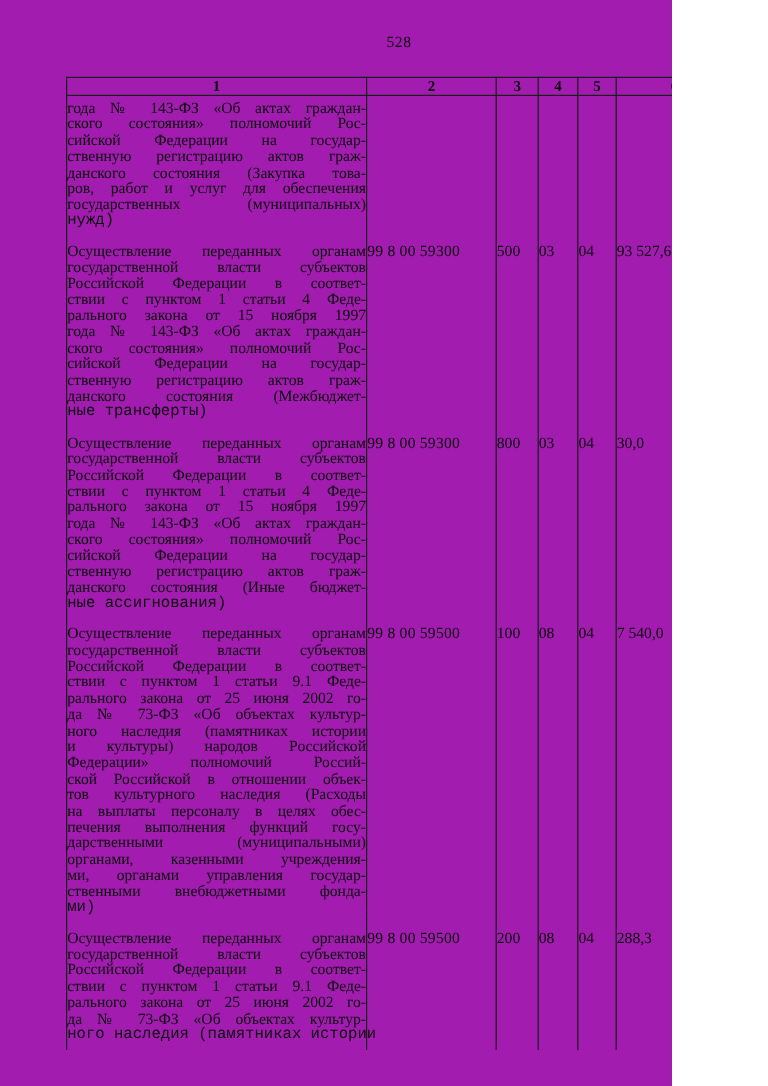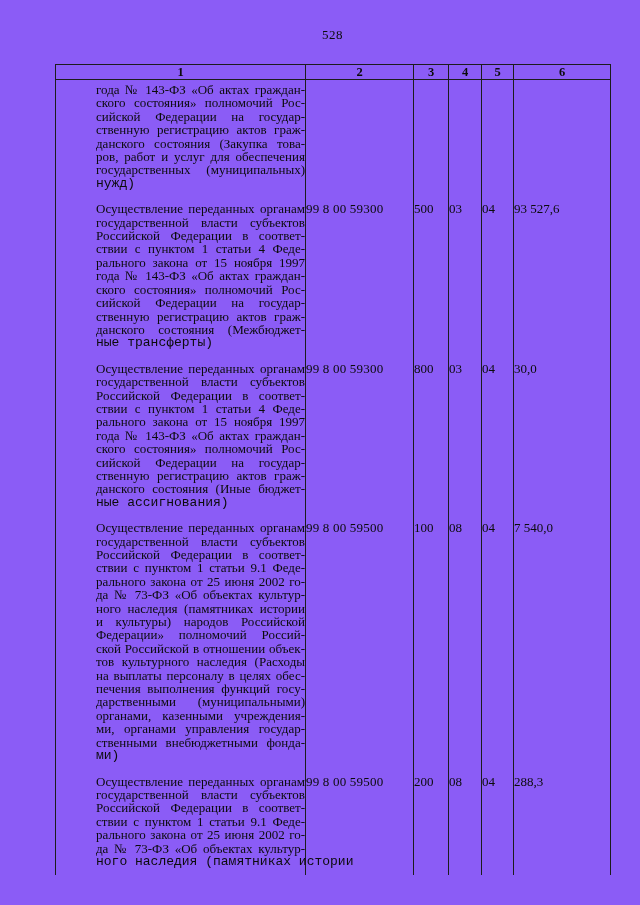--- a/index.html
+++ b/index.html
@@ -1,21 +1,21 @@
 <!DOCTYPE html>
 <html><head>
 <meta charset="utf-8">
 <style>
   html,body{margin:0;padding:0;}
   body{
     width:640px;height:905px;background:#ffffff;
     font-family:"Liberation Serif",serif;color:#0b0b0b;
     -webkit-font-smoothing:antialiased;
   }
-  .page{position:relative;width:640px;height:905px;overflow:hidden;background:#8b5cf6;}
+  .page{position:relative;width:560px;height:905px;overflow:hidden;background:#a21caf;}
   .page-number{
     position:absolute;top:27px;left:55px;width:555px;
     text-align:center;font-size:13px;letter-spacing:.5px;
   }
   table.budget{
     position:absolute;top:64px;left:55px;width:555px;
     border-collapse:collapse;table-layout:fixed;
   }
   table.budget th{
     border:1px solid #1c1c1c;
@@ -26,21 +26,21 @@
     border-left:1px solid #1c1c1c;border-right:1px solid #1c1c1c;
     vertical-align:top;font-size:13px;line-height:13.4px;padding:0;
   }
   tr.row-first td{padding-top:3px;}
   tr.row-gap td{padding-top:12px;}
   tr.row-last td{padding-bottom:7px;}
   td.c1{padding-left:4px;padding-right:4px;}
   td.c2{padding-left:7px;letter-spacing:.2px;}
   td.c3,td.c4,td.c5{text-align:left;}
   td.c6{text-align:left;padding-right:13px;}
-  .tline{white-space:nowrap;text-align:justify;text-align-last:justify;overflow:visible;margin-left:40px;}
+  .tline{white-space:nowrap;text-align:justify;text-align-last:justify;overflow:visible;}
   .tline.tlast{text-align-last:left;font-family:Liberation Mono, monospace;}
 </style>
 </head>
 <body>
 
 <div class="page">
 
   <div class="page-number">528</div>
 
   <table class="budget">

